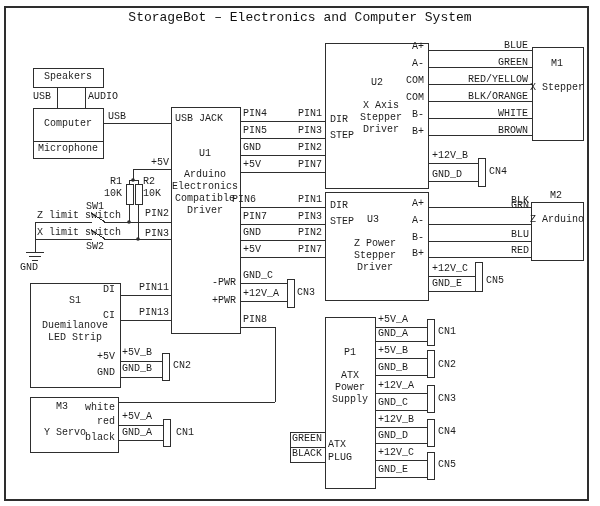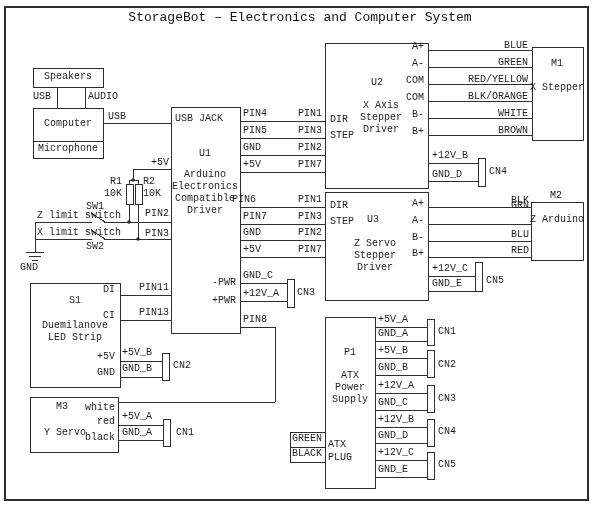--- a/index.html
+++ b/index.html
@@ -238,21 +238,21 @@
   <div class="lb cc" style="left:557px;top:59px">M1</div>
   <div class="lb cc" style="left:557px;top:83px">X Stepper</div>
 
   <div class="lb rr" style="left:322px;top:195px">PIN1</div>
   <div class="lb rr" style="left:322px;top:212px">PIN3</div>
   <div class="lb rr" style="left:322px;top:228px">PIN2</div>
   <div class="lb rr" style="left:322px;top:245px">PIN7</div>
   <div class="lb" style="left:330px;top:201px">DIR</div>
   <div class="lb" style="left:330px;top:217px">STEP</div>
   <div class="lb cc" style="left:373px;top:215px">U3</div>
-  <div class="lb cc" style="left:375px;top:239px">Z Servo</div>
+  <div class="lb cc" style="left:375px;top:239px">Z Power</div>
   <div class="lb cc" style="left:375px;top:251px">Stepper</div>
   <div class="lb cc" style="left:375px;top:263px">Driver</div>
   <div class="lb rr" style="left:424px;top:199px">A+</div>
   <div class="lb rr" style="left:424px;top:216px">A-</div>
   <div class="lb rr" style="left:424px;top:233px">B-</div>
   <div class="lb rr" style="left:424px;top:249px">B+</div>
   <div class="lb rr" style="left:529px;top:196px">BLK</div>
   <div class="lb rr" style="left:529px;top:201px">GRN</div>
   <div class="lb rr" style="left:529px;top:230px">BLU</div>
   <div class="lb rr" style="left:529px;top:246px">RED</div>

